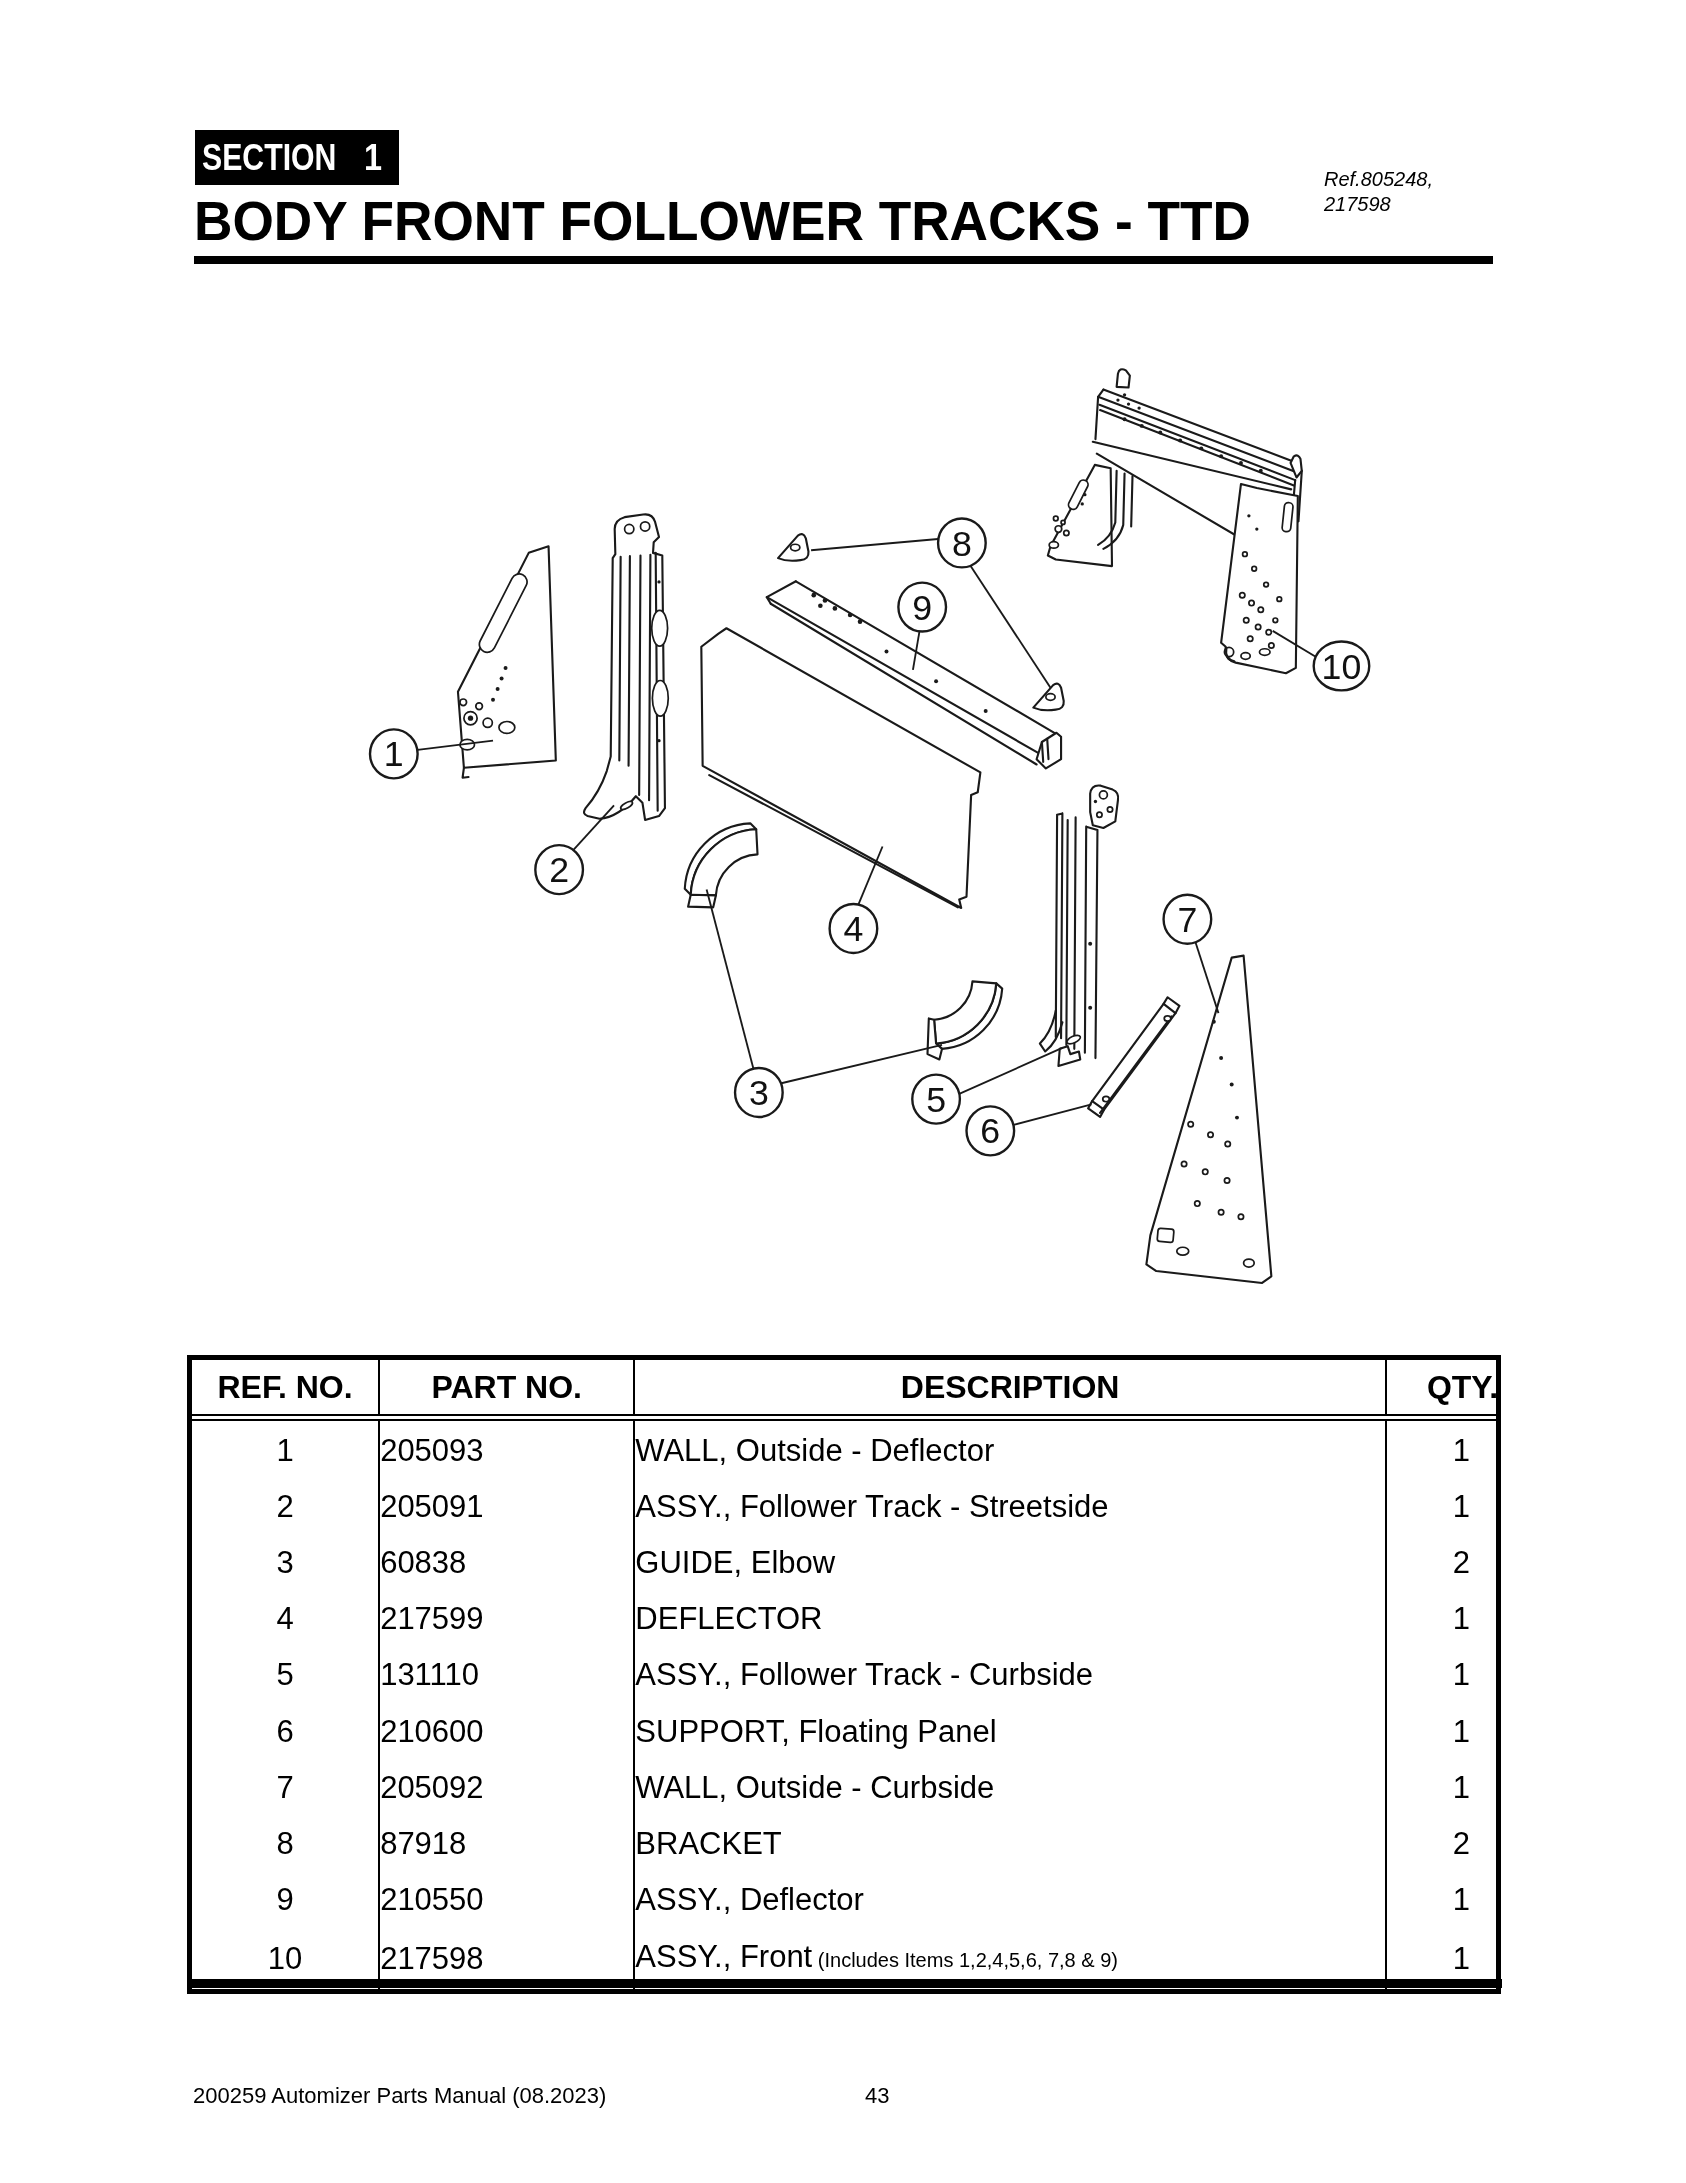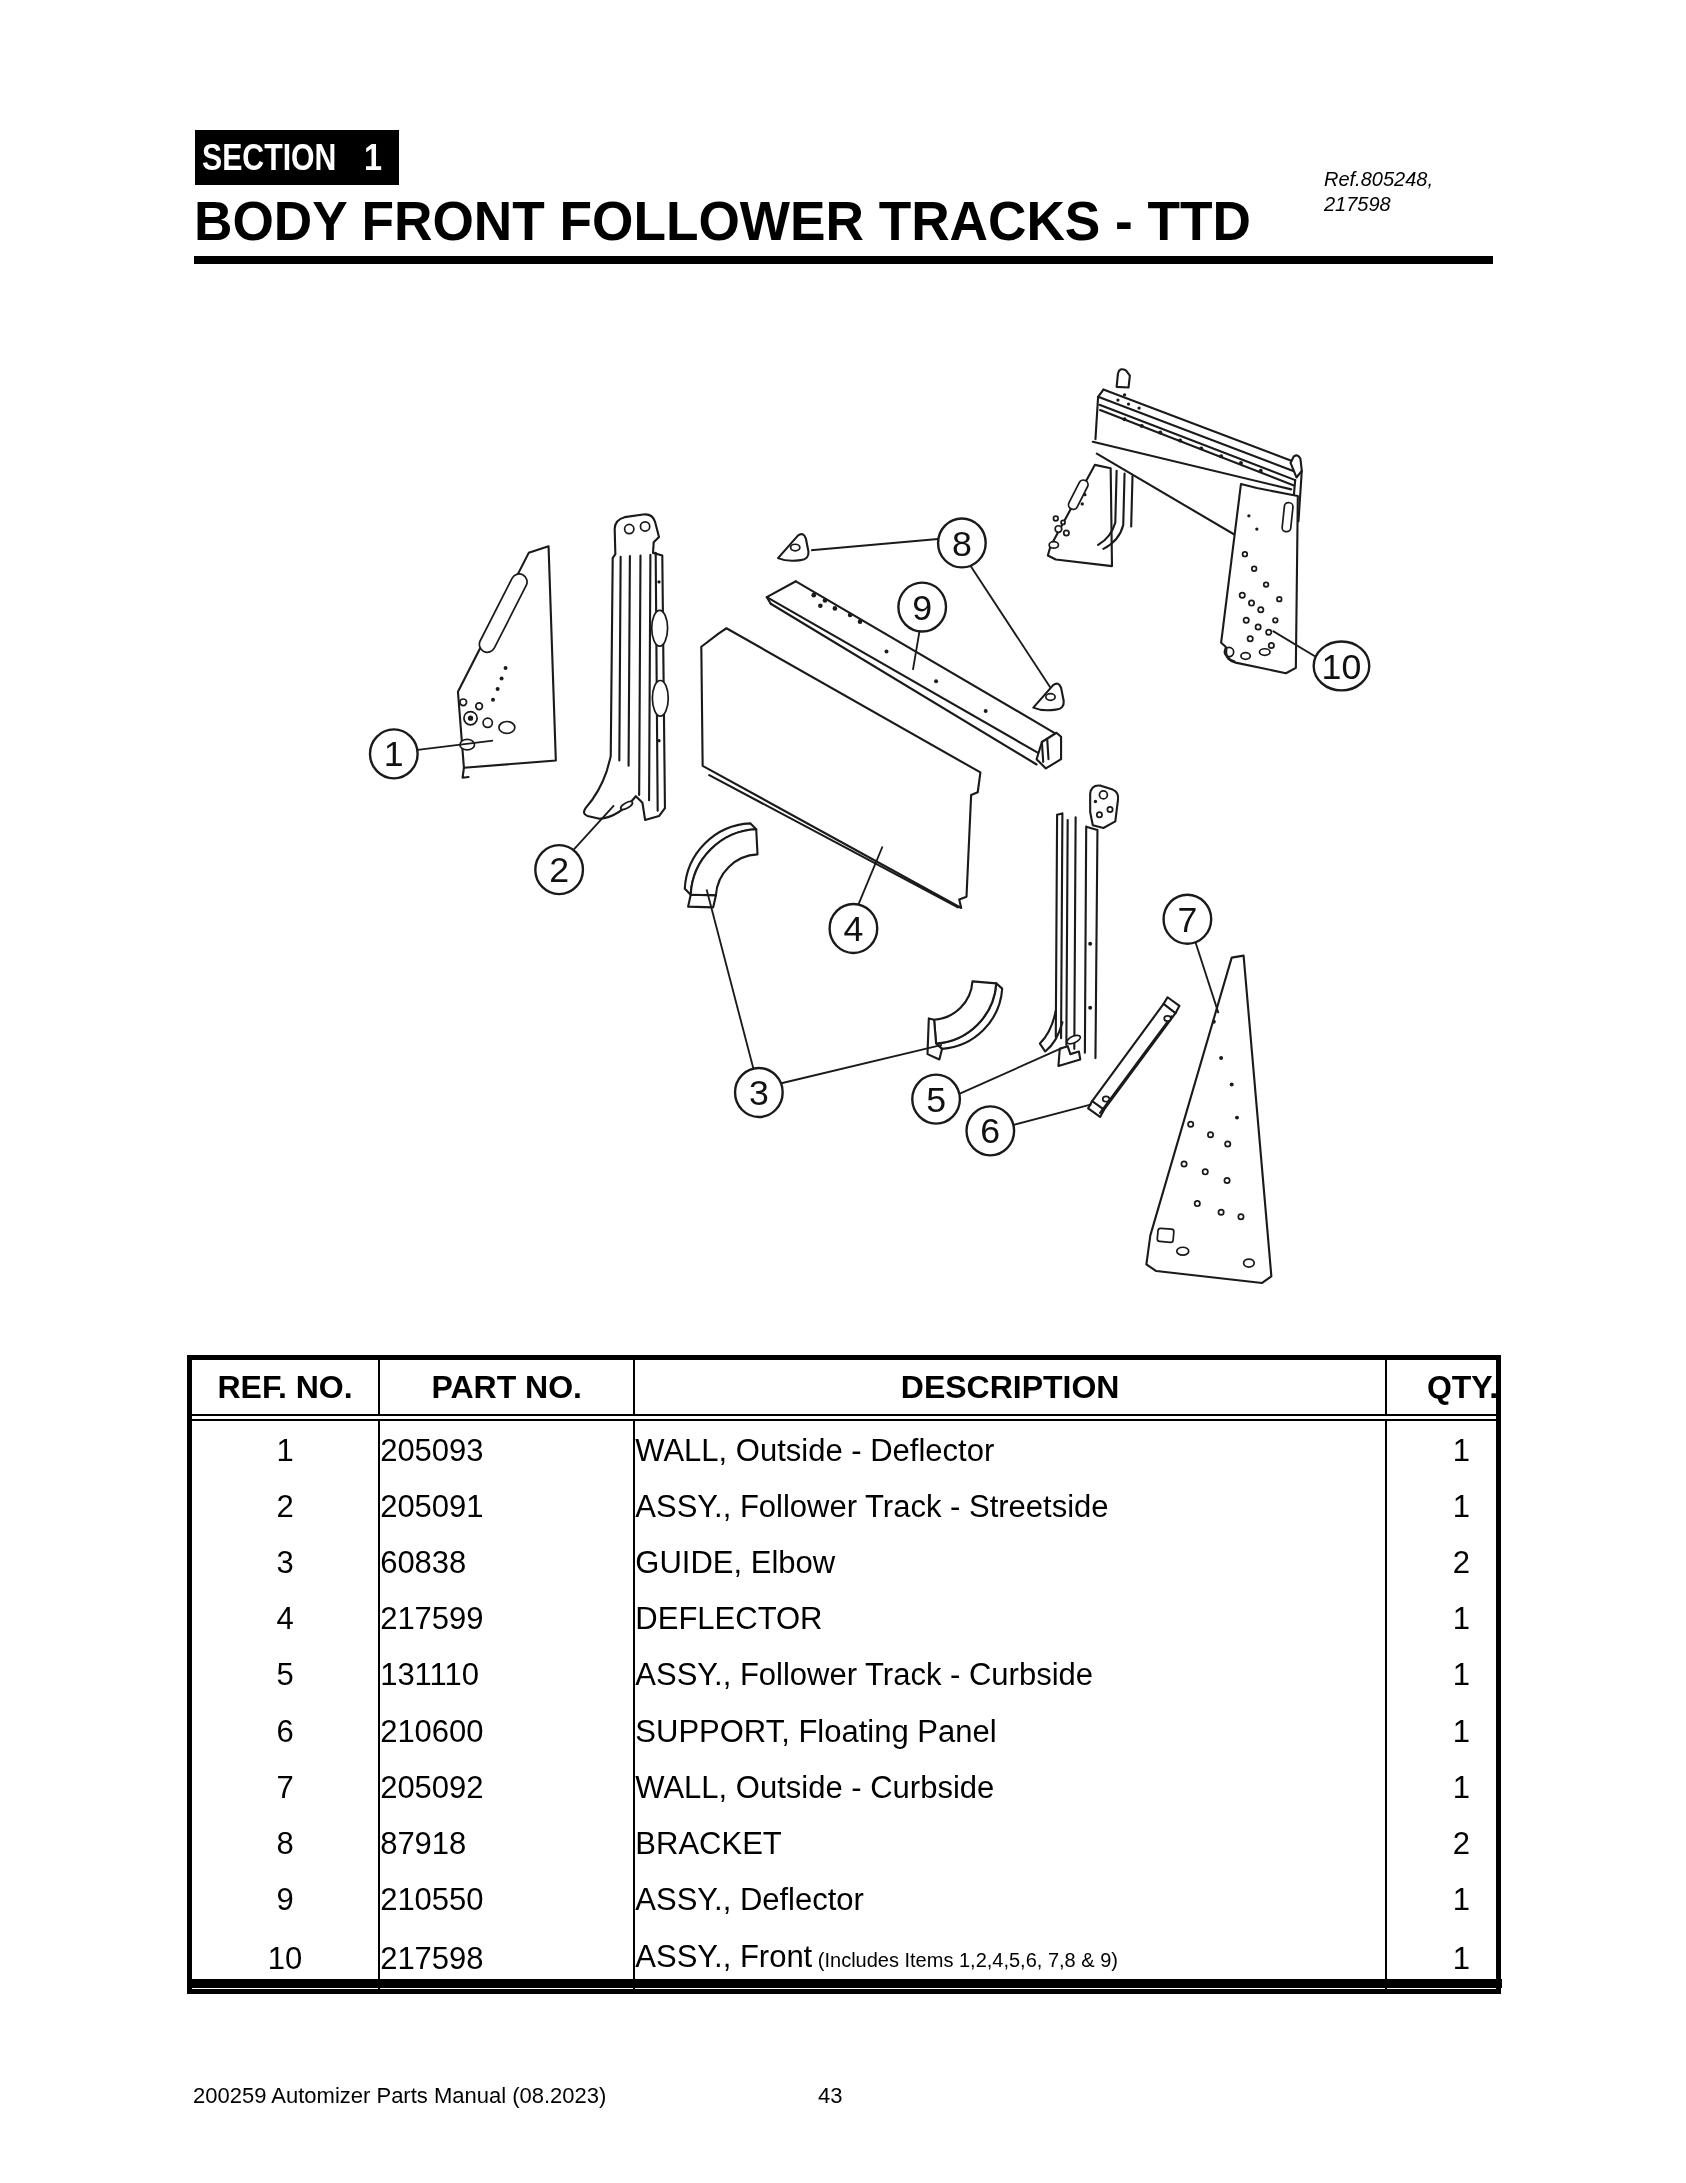--- a/index.html
+++ b/index.html
@@ -35,21 +35,21 @@
   table.grid td{font-size:31px;height:39px;padding:0;vertical-align:middle;line-height:39px;}
   td.c-ref{text-align:center;}
   td.c-part{text-align:left;padding-left:16px;}
   td.c-desc{text-align:left;padding-left:12px;}
   td.c-qty{text-align:center;}
   td .note{font-size:20px;}
   tr.spacer td{height:auto;}
   
   .bottom-rule{position:absolute;left:187px;top:1979px;width:1315px;height:8.6px;background:#000;}
   .footer-manual{position:absolute;left:193px;top:2083px;font-size:22px;}
-  .footer-page{position:absolute;left:818px;top:2083px;font-size:22px;}
+  .footer-page{position:absolute;left:865px;top:2083px;font-size:22px;}
 </style>
 </head>
 <body>
 
 <div class="page">
 
   <div class="section-box">
     <span>SECTION</span>
     <span class="sec-num">1</span>
   </div>

